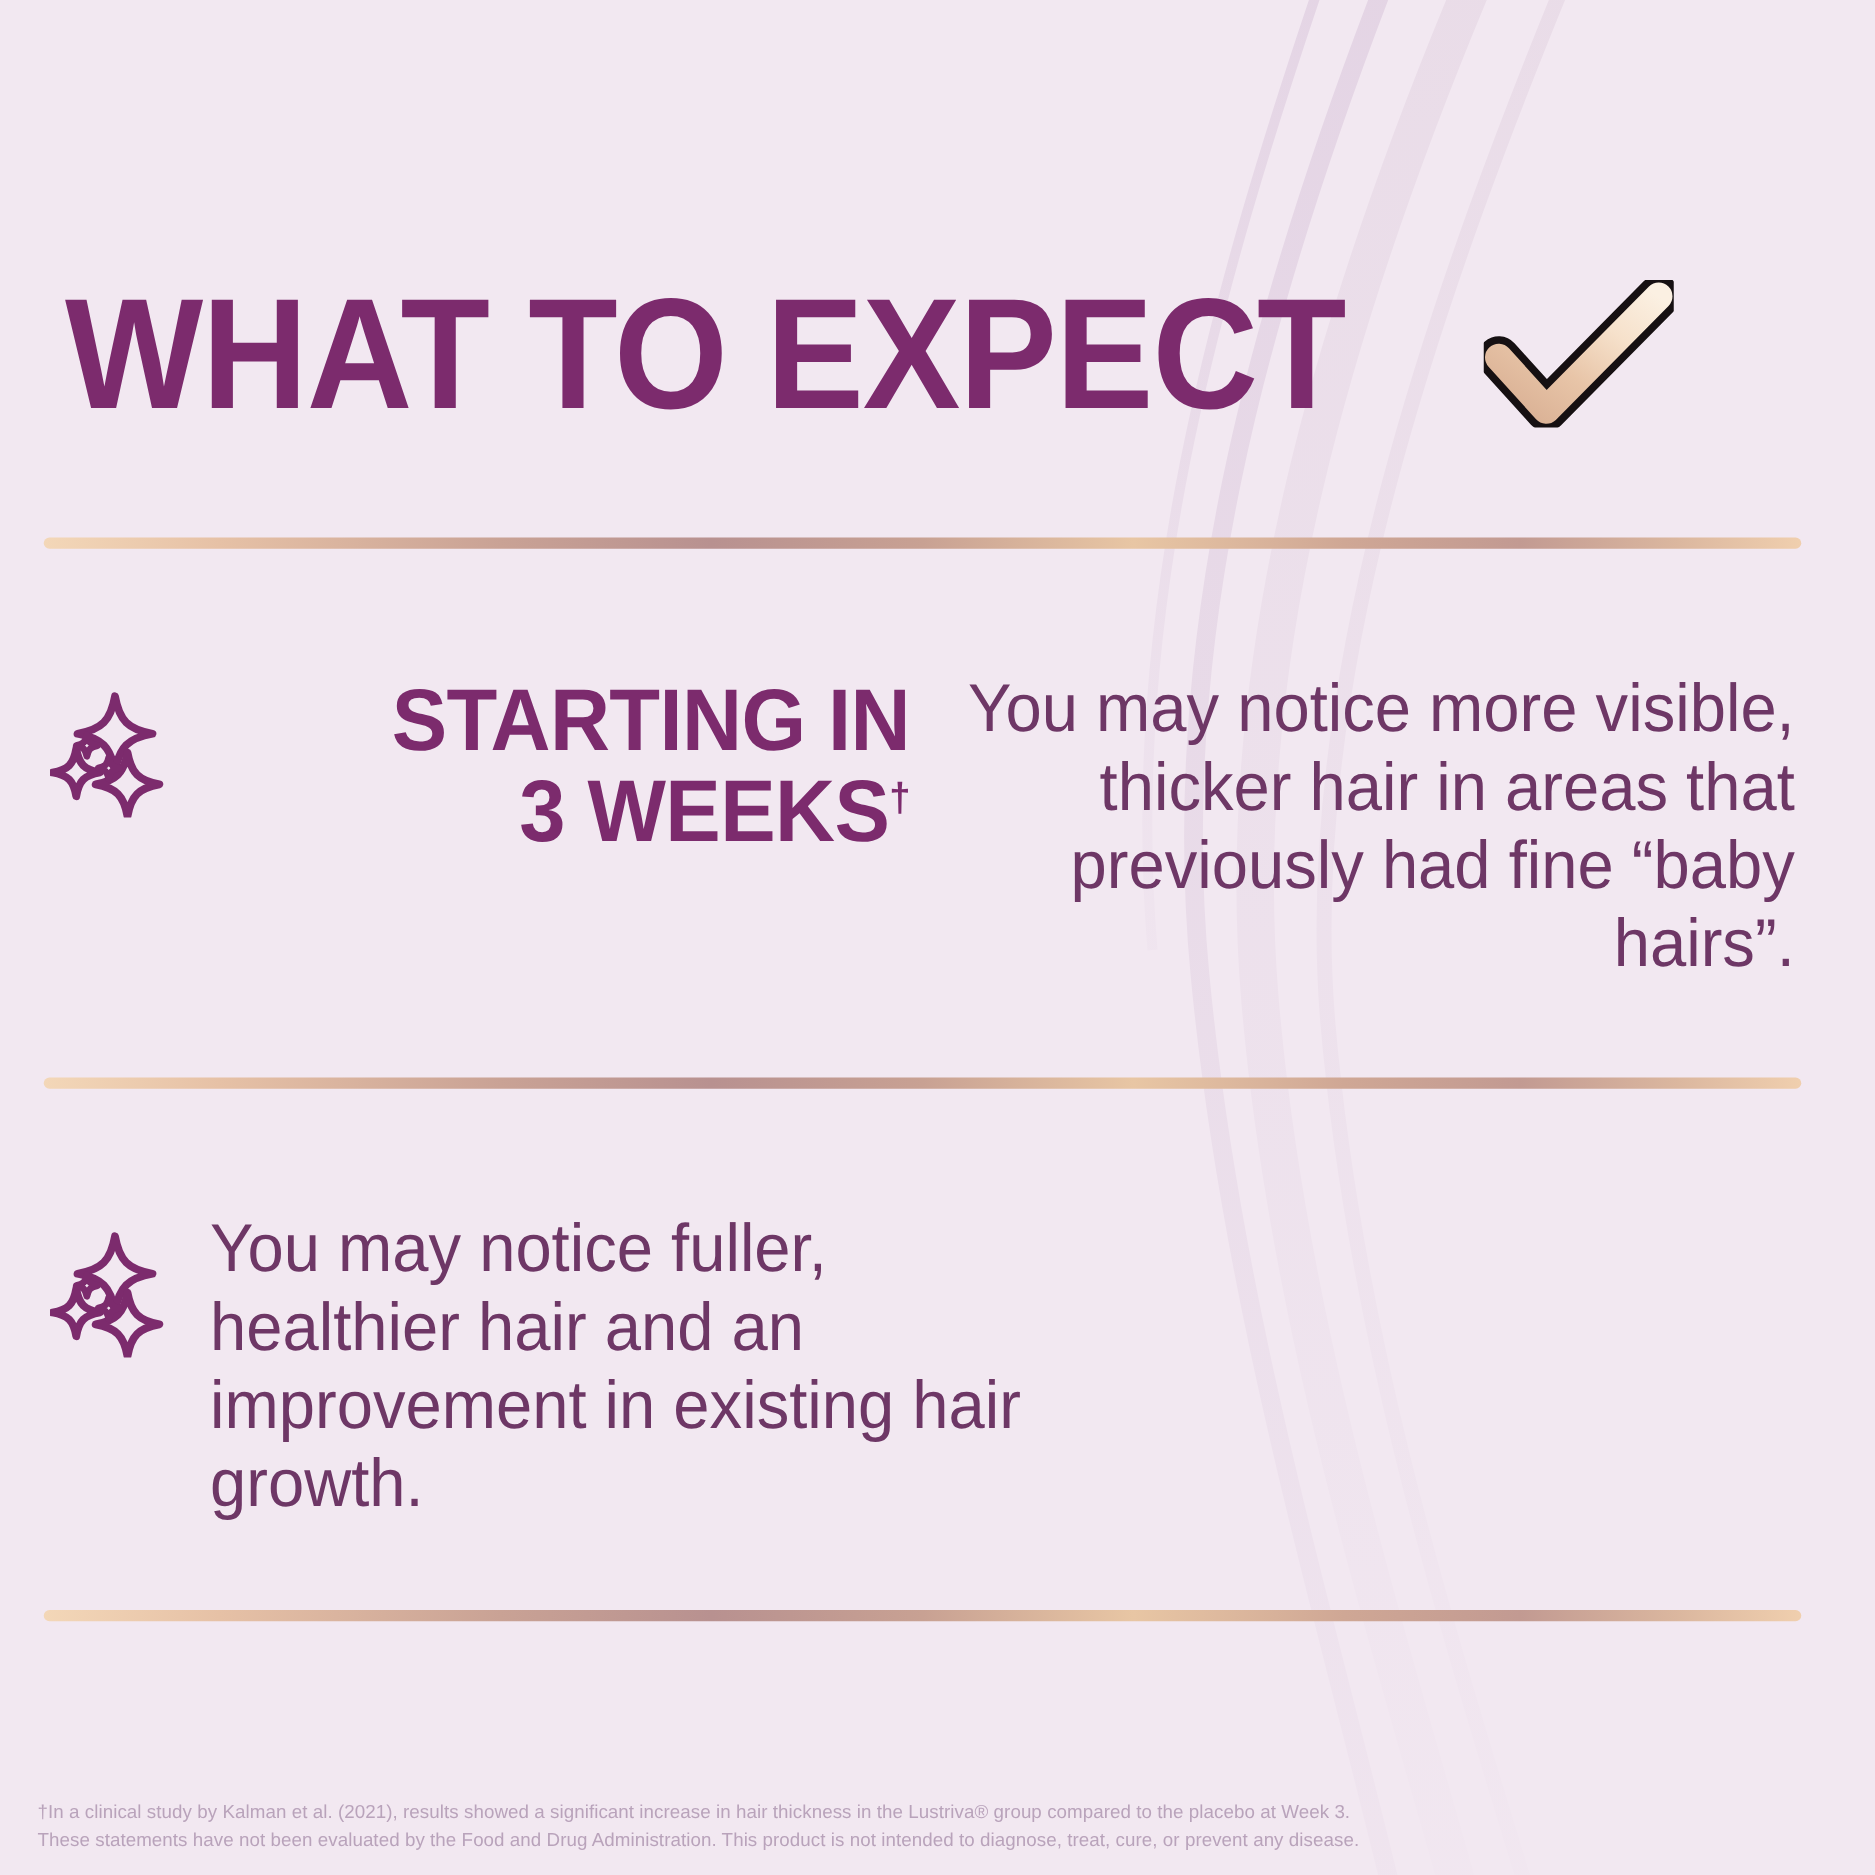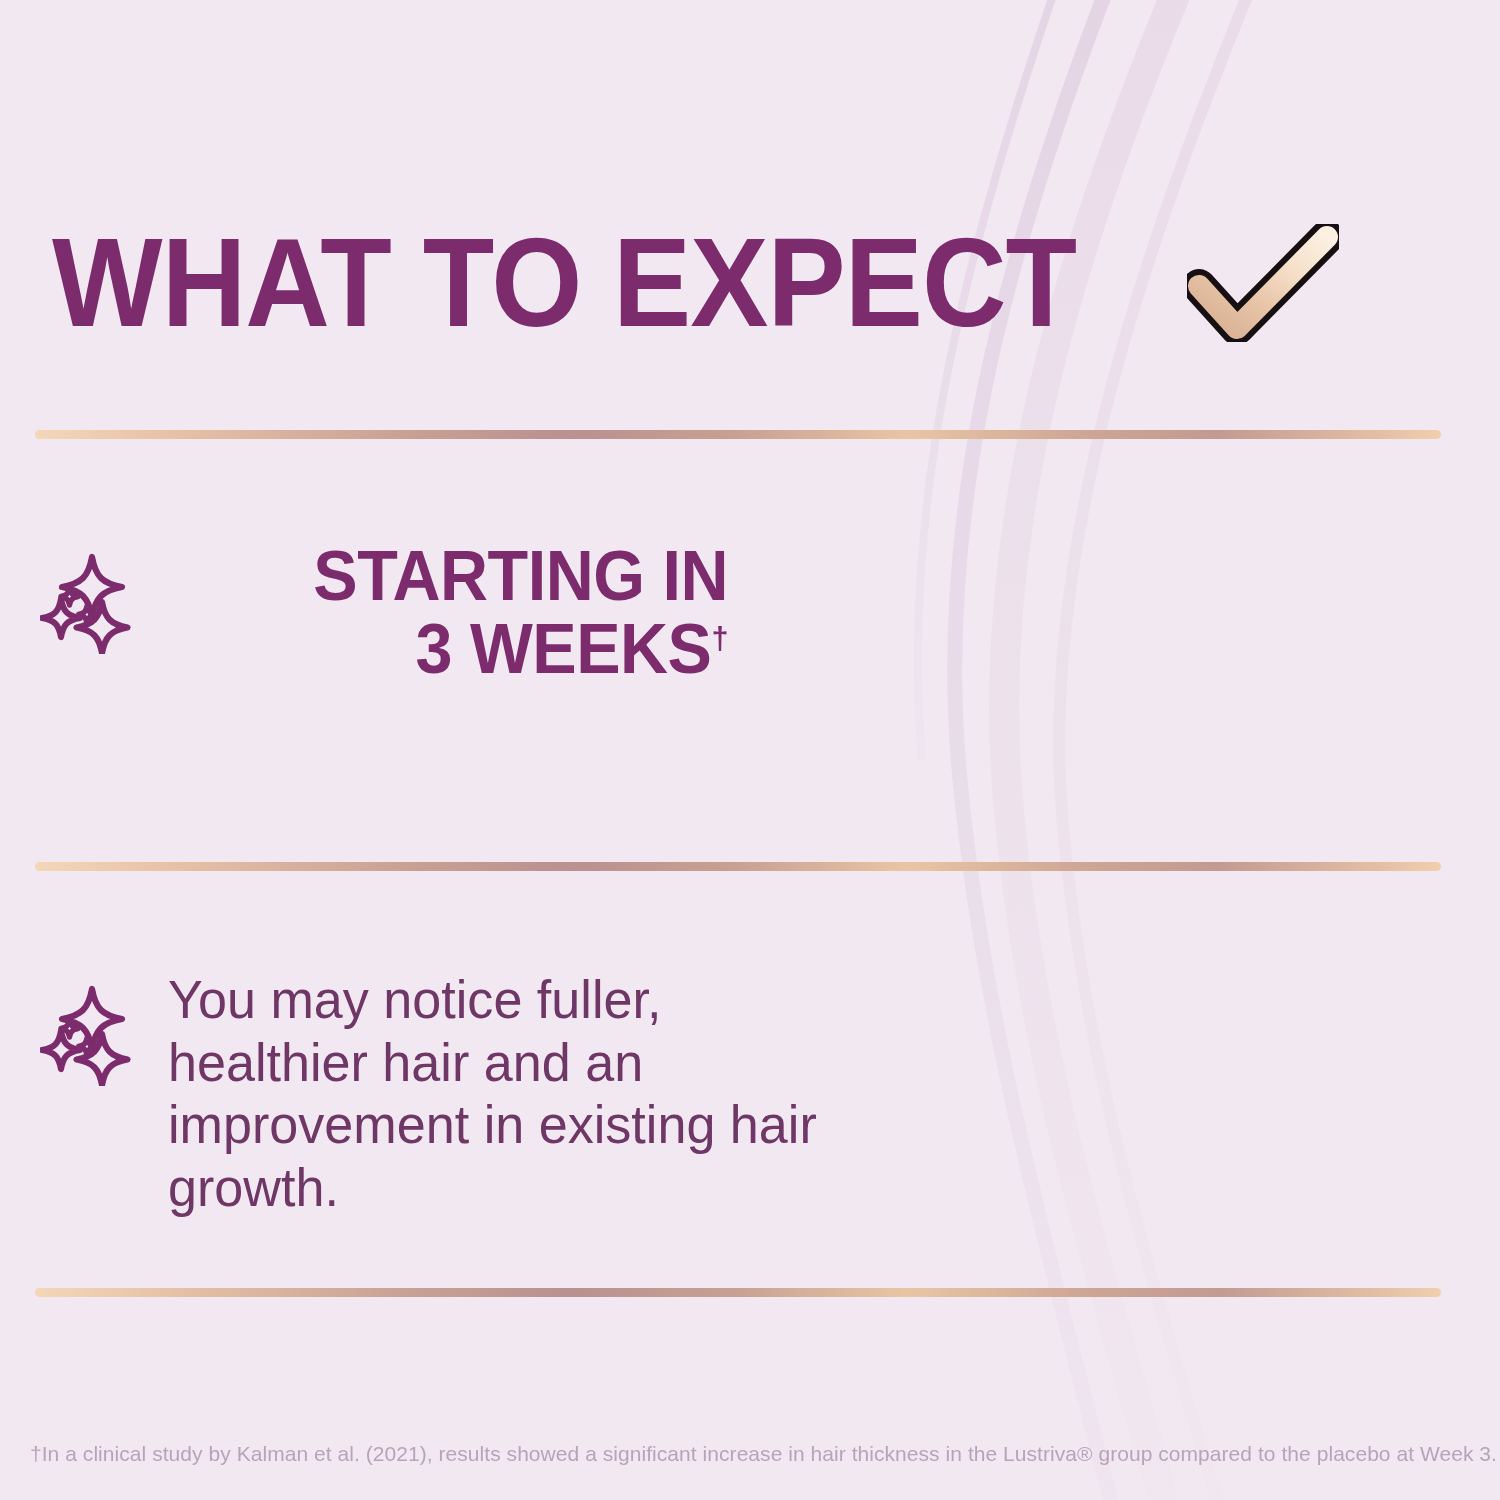--- a/index.html
+++ b/index.html
@@ -129,21 +129,21 @@
     transform-origin:left top;
     max-width:720px;
   }
 
   
   .footnote {
     position:absolute;
     left:30px; top:1438px;
     width:1300px;
     font-family:"Liberation Sans", sans-serif;
-    font-size:21px;
+    font-size:15px;
     line-height:1.55;
     color:#b9a3bb;
     letter-spacing:0.05px;
   }
   .footnote div { white-space:nowrap; }
 </style>
 </head>
 <body>
 
 <div id="page">
@@ -202,20 +202,23 @@
           <path d="M47 56 C48.1 61.6 49.9 63.4 55.5 64.5 C49.9 65.6 48.1 67.4 47 73 C45.9 67.4 44.1 65.6 38.5 64.5 C44.1 63.4 45.9 61.6 47 56 Z"></path>
         </g>
       </svg>
     </div>
     <div class="head-cell">
       <div class="row-heading">
         <span class="l1">STARTING IN</span>
         <span class="l2"><span>3 WEEKS</span><span class="dagger">†</span></span>
       </div>
     </div>
+    <div class="body-cell">
+      <div class="body-text">You may notice more visible, thicker hair in areas that previously had fine “baby hairs”.</div>
+    </div>
   </div>
 
   <div class="divider d2"></div>
 
   <div class="row r2">
     <div class="spark-cell">
       <svg width="104" height="104" viewBox="0 0 104 104" aria-hidden="true">
         <g fill="none" stroke="#7c2b6d" stroke-width="6.2" stroke-linejoin="round">
           <path d="M52 7 C55.5 26.5 62.5 33.5 82 37 C62.5 40.5 55.5 47.5 52 67 C48.5 47.5 41.5 40.5 22 37 C41.5 33.5 48.5 26.5 52 7 Z"></path>
           <path d="M62 52 C65 68.5 71 74.5 87.5 77.5 C71 80.5 65 86.5 62 103 C59 86.5 53 80.5 36.5 77.5 C53 74.5 59 68.5 62 52 Z"></path>
@@ -229,15 +232,16 @@
     </div>
     <div class="body-cell">
       <div class="body-text">You may notice fuller, healthier hair and an improvement in existing hair growth.</div>
     </div>
   </div>
 
   <div class="divider d3"></div>
 
   <div class="footnote">
     <div>†In a clinical study by Kalman et al. (2021), results showed a significant increase in hair thickness in the Lustriva® group compared to the placebo at Week 3.</div>
+    <div>These statements have not been evaluated by the Food and Drug Administration. This product is not intended to diagnose, treat, cure, or prevent any disease.</div>
   </div>
 
 </div>
 
 </body></html>

